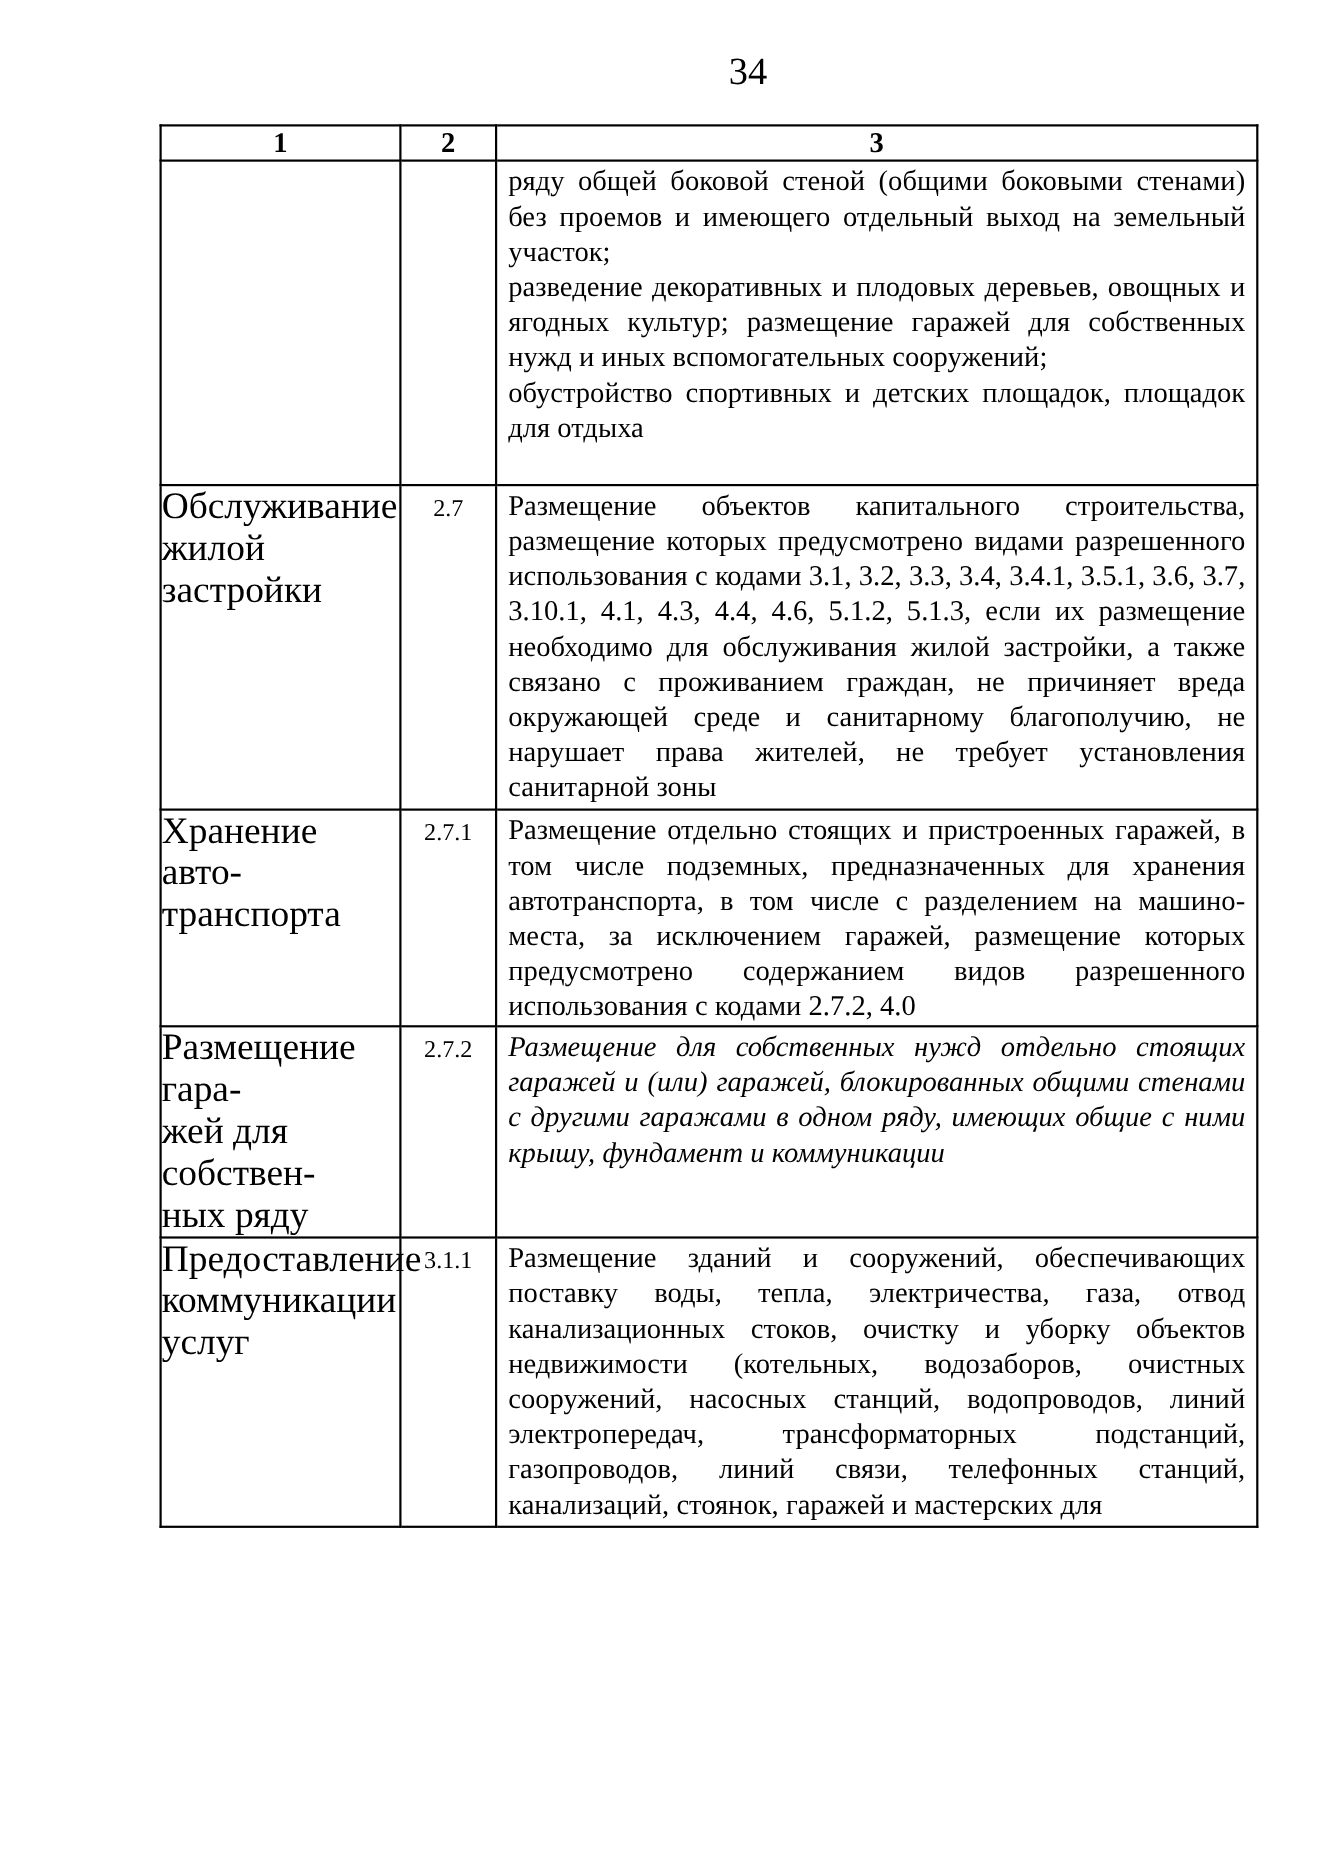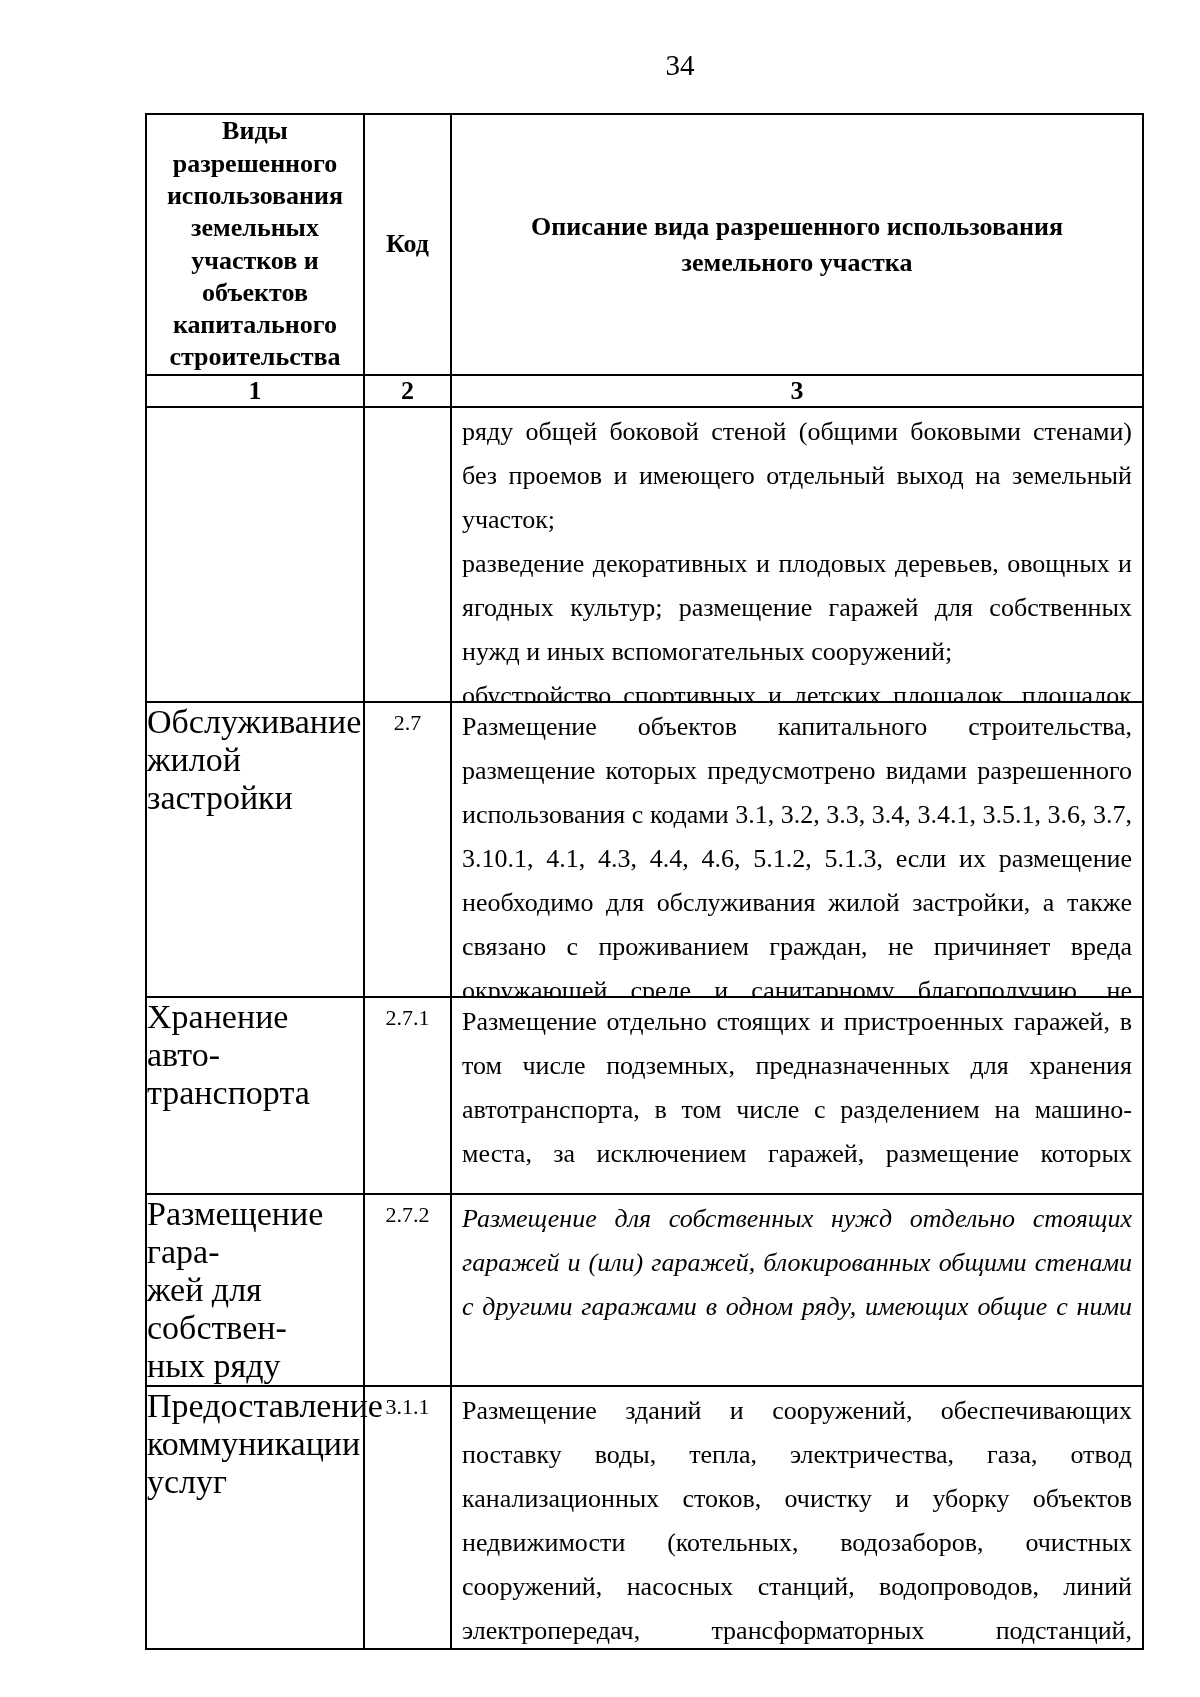--- a/index.html
+++ b/index.html
@@ -13,21 +13,21 @@
     position: relative;
     color: #000000;
     font-family: "Liberation Serif", "DejaVu Serif", serif;
   }
   .page-number {
     position: absolute;
     top: 50px;
     left: 600px;
     width: 160px;
     text-align: center;
-    font-size: 29px;
+    font-size: 35px;
     line-height: 30px;
   }
   table.vri {
     position: absolute;
     left: 145px;
     top: 113px;
     width: 997px;
     border-collapse: collapse;
     table-layout: fixed;
   }
@@ -72,21 +72,21 @@
     text-align: center;
     padding-top: 4px;
   }
   .desc {
     padding: 2px 10px 0 10px;
     overflow: hidden;
   }
   .desc p {
     margin: 0;
     font-size: 26px;
-    line-height: 44px;
+    line-height: 32px;
     text-align: justify;
   }
   .desc .u { }
   .h-r0 { height: 291px; }
   .h-r1 { height: 291px; }
   .h-r2 { height: 193px; }
   .h-r3 { height: 128px; font-style: italic; }
   .h-r4 { height: 259px; }
 </style>
 </head>
@@ -94,39 +94,20 @@
 
 <div class="page-number">34</div>
 
 <table class="vri">
   <colgroup>
     <col style="width:218px">
     <col style="width:87px">
     <col style="width:692px">
   </colgroup>
   <tbody>
-    <tr class="head">
-      <td>
-        <div class="head-text">Виды
-разрешенного
-использования
-земельных
-участков и
-объектов
-капитального
-строительства</div>
-      </td>
-      <td>
-        <div class="head-text">Код</div>
-      </td>
-      <td>
-        <div class="head-text wide">Описание вида разрешенного использования
-земельного участка</div>
-      </td>
-    </tr>
 
     <tr class="nums">
       <td>1</td>
       <td>2</td>
       <td>3</td>
     </tr>
 
     <tr>
       <td>
         <div class="label"></div>

